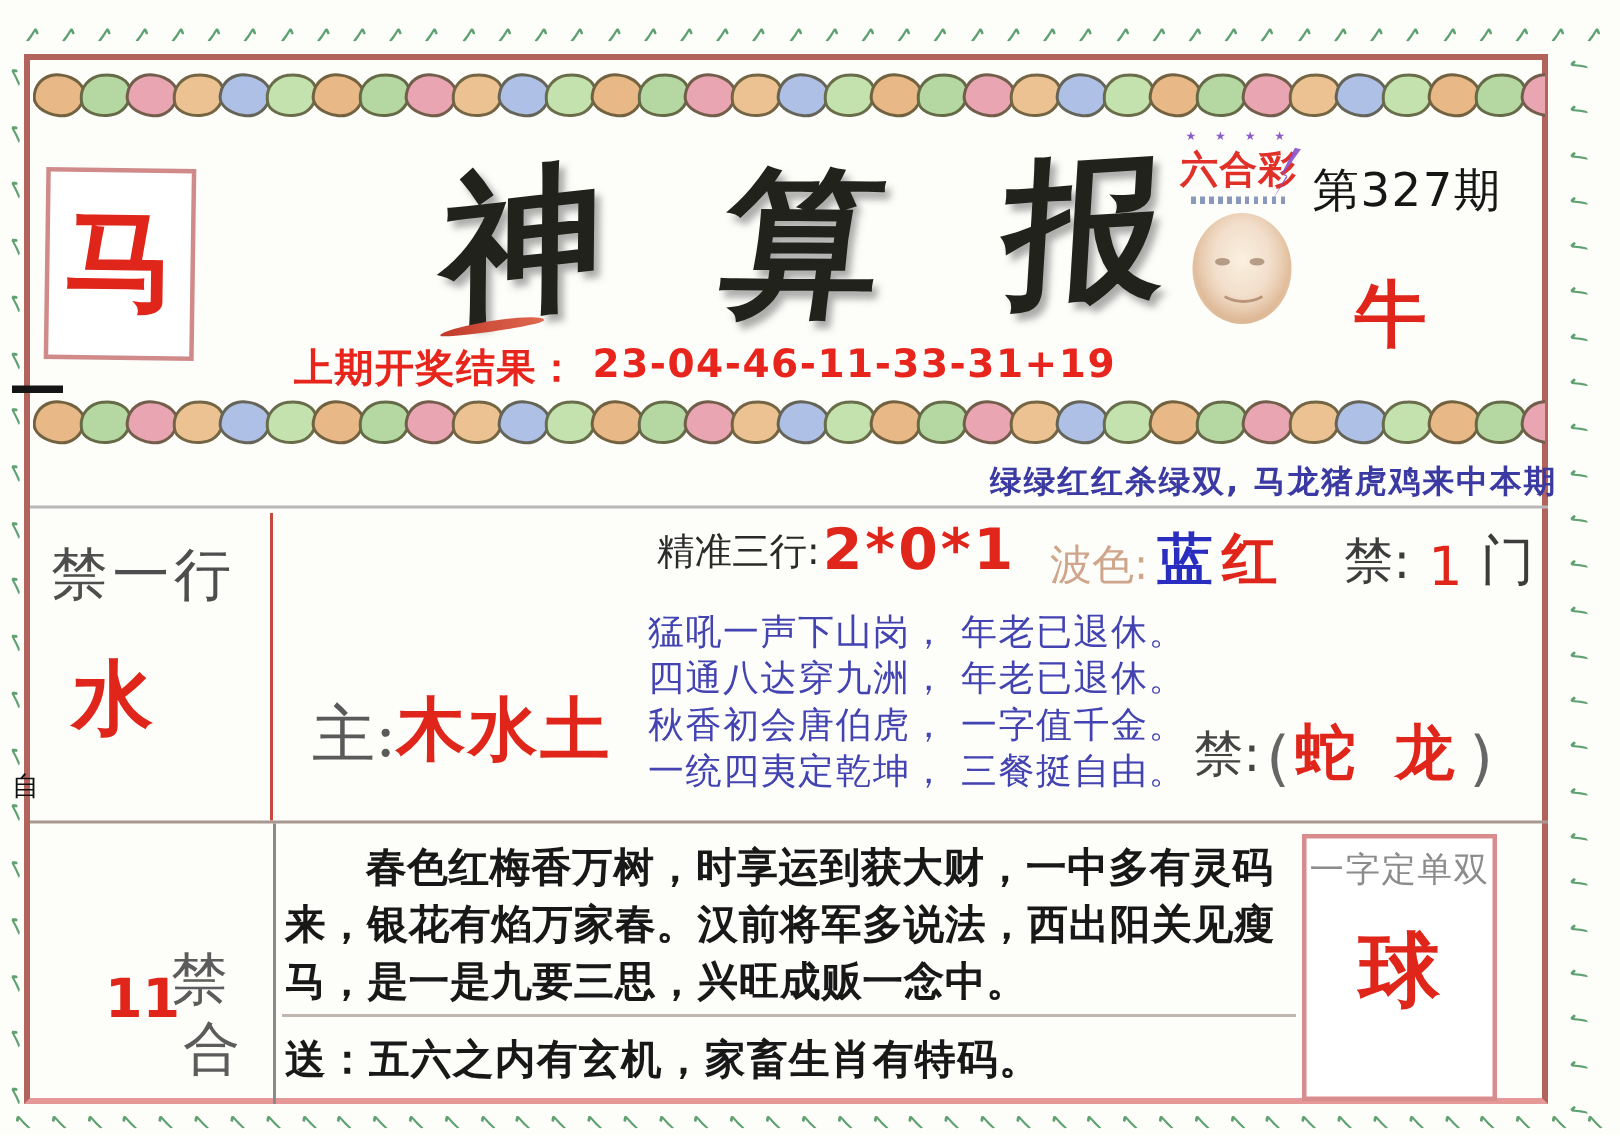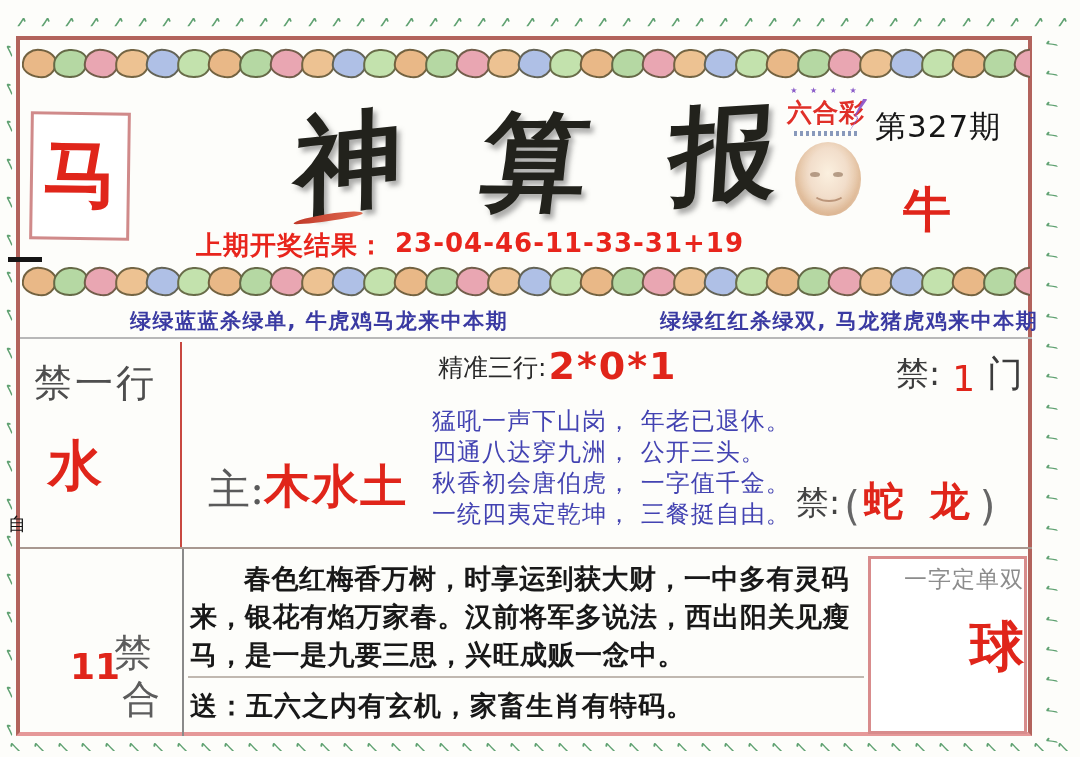--- a/index.html
+++ b/index.html
@@ -111,22 +111,22 @@
   .banz-row .val{font-size:40px;color:var(--red,#e0251a);font-weight:bold;letter-spacing:6px;}
 
   
   .corner-num{position:absolute;left:70px;top:646px;font-size:36px;color:var(--red,#e0251a);font-weight:bold;}
   .corner-chars{position:absolute;left:114px;top:630px;display:flex;flex-direction:column;
         font-size:38px;line-height:46px;color:#5c5c5c;font-family:"DejaVu Serif",serif;}
   .corner-chars span:nth-child(2){margin-left:8px;}
   .paragraph{position:absolute;left:190px;top:560px;width:672px;font-size:27px;line-height:38px;
         font-weight:bold;color:#181818;text-indent:2em;letter-spacing:.5px;}
   .gift{position:absolute;left:190px;top:688px;font-size:27px;font-weight:bold;color:#181818;letter-spacing:1px;}
-  .sd-box{position:absolute;left:868px;top:556px;width:159px;height:178px;border:3px solid #d88c8c;
-        box-sizing:border-box;background:#fff;text-align:right;}
+  .sd-box{position:absolute;left:868px;top:556px;width:130px;height:178px;border:3px solid #d88c8c;
+        box-sizing:border-box;background:#fff;text-align:center;}
   .sd-label{margin-top:5px;font-size:23px;color:#8c8c8c;letter-spacing:1px;}
   .sd-value{margin-top:16px;font-size:54px;color:var(--red,#e0251a);font-weight:bold;}
 </style>
 </head>
 <body>
 
 <div class="sheet" style="--frame: #b2635c; --frame-bottom: #e59898; --red: #e0251a; --deep-blue: #2a2ec0; --poem-blue: #4343b2; --hint-blue: #3a3aa2; --label-gray: #4e4e4e; --tan: #cfa68c; --sprout: #5fa171; --leaf-outline: rgba(75,70,40,0.75);">
 
   <div class="sprouts row sp-top">
       <span class="sprout">✓</span>
@@ -364,43 +364,47 @@
   </div>
   <div class="niu">牛</div>
 
   <div class="result">
     <span>上期开奖结果：</span>
     <span>23-04-46-11-33-31+19</span>
   </div>
   <div class="edge-dash"></div>
   <div class="edge-char">自</div>
 
-  <div class="hint hint-left">绿绿蓝蓝杀绿单, 牛虎鸡马龙来中本期</div>
   <div class="hint hint-right">绿绿红红杀绿双, 马龙猪虎鸡来中本期</div>
   <div class="hr hr1"></div>
 
   <div class="vline1"></div>
   <div class="ban-row-label">禁一行</div>
   <div class="ban-row-value">水</div>
   <div class="main-row">
     <span class="lbl">主:</span>
     <span class="val">木水土</span>
   </div>
   <div class="heads-row">
     <span class="lbl">精准三行:</span>
     <span class="val">2*0*1</span>
   </div>
+  <div class="wave-row">
+    <span class="lbl">波色:</span>
+    <span class="blue">蓝</span>
+    <span class="red">红</span>
+  </div>
   <div class="gate-row">
     <span class="lbl">禁:</span>
     <span class="num">1</span>
     <span class="suf">门</span>
   </div>
   <div class="poem">
     <div>猛吼一声下山岗， 年老已退休。</div>
-    <div>四通八达穿九洲， 公开三头。</div>
+    <div>四通八达穿九洲， 年老已退休。</div>
     <div>秋香初会唐伯虎， 一字值千金。</div>
     <div>一统四夷定乾坤， 三餐挺自由。</div>
   </div>
   <div class="banz-row">
     <span class="lbl">禁:</span>
     <span class="paren">(</span>
     <span class="val">蛇 龙</span>
     <span class="paren">)</span>
   </div>
 

